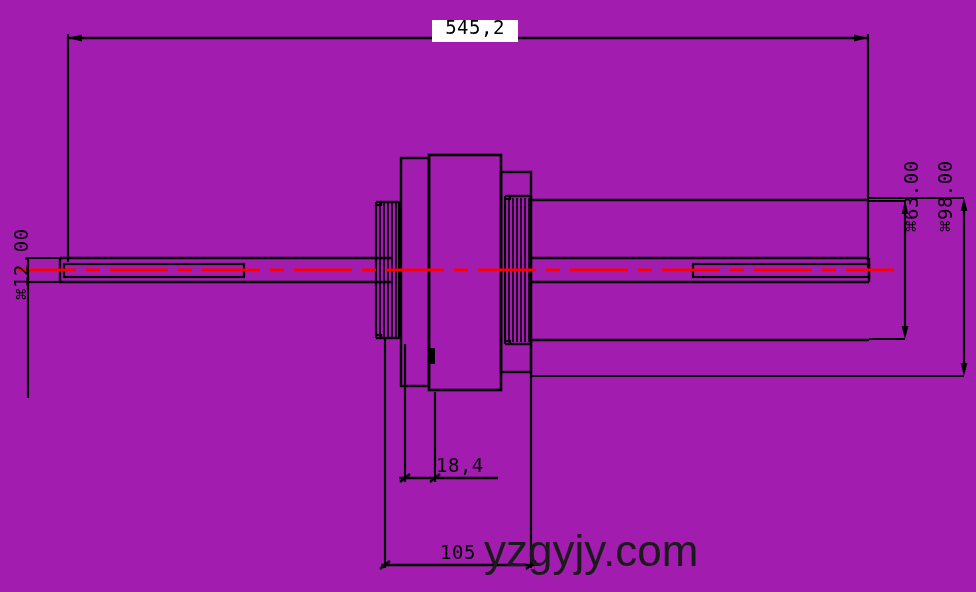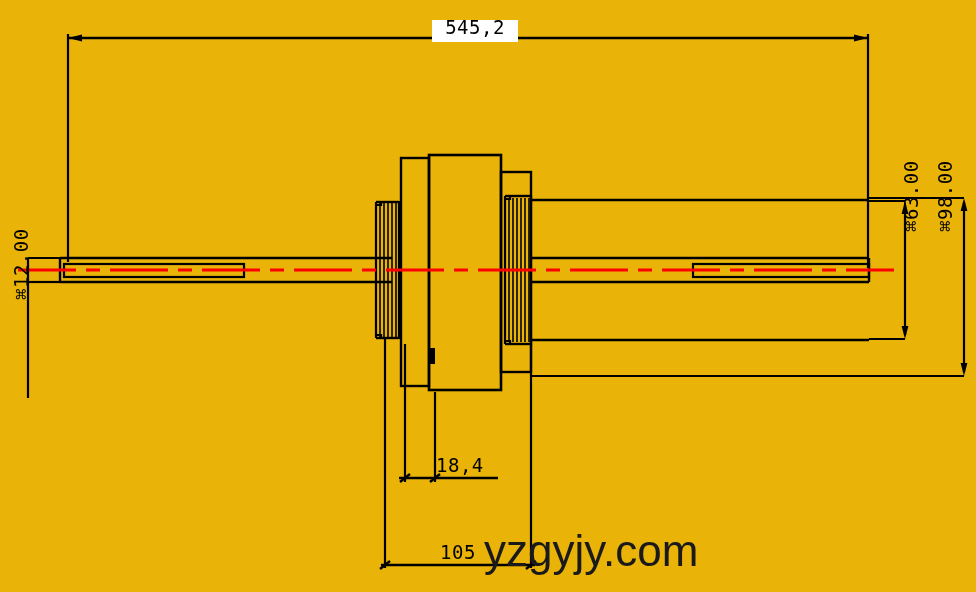--- a/index.html
+++ b/index.html
@@ -4,21 +4,21 @@
 <style>
   html, body {
     margin: 0;
     padding: 0;
     background: #ffffff;
   }
   #drawing-root {
     position: relative;
     width: 976px;
     height: 592px;
-    background: #eab308;
+    background: #a21caf;
     overflow: hidden;
     font-family: "DejaVu Sans Mono", monospace;
   }
   #cad-svg {
     position: absolute;
     top: 0;
     left: 0;
     width: 976px;
     height: 592px;
   }

